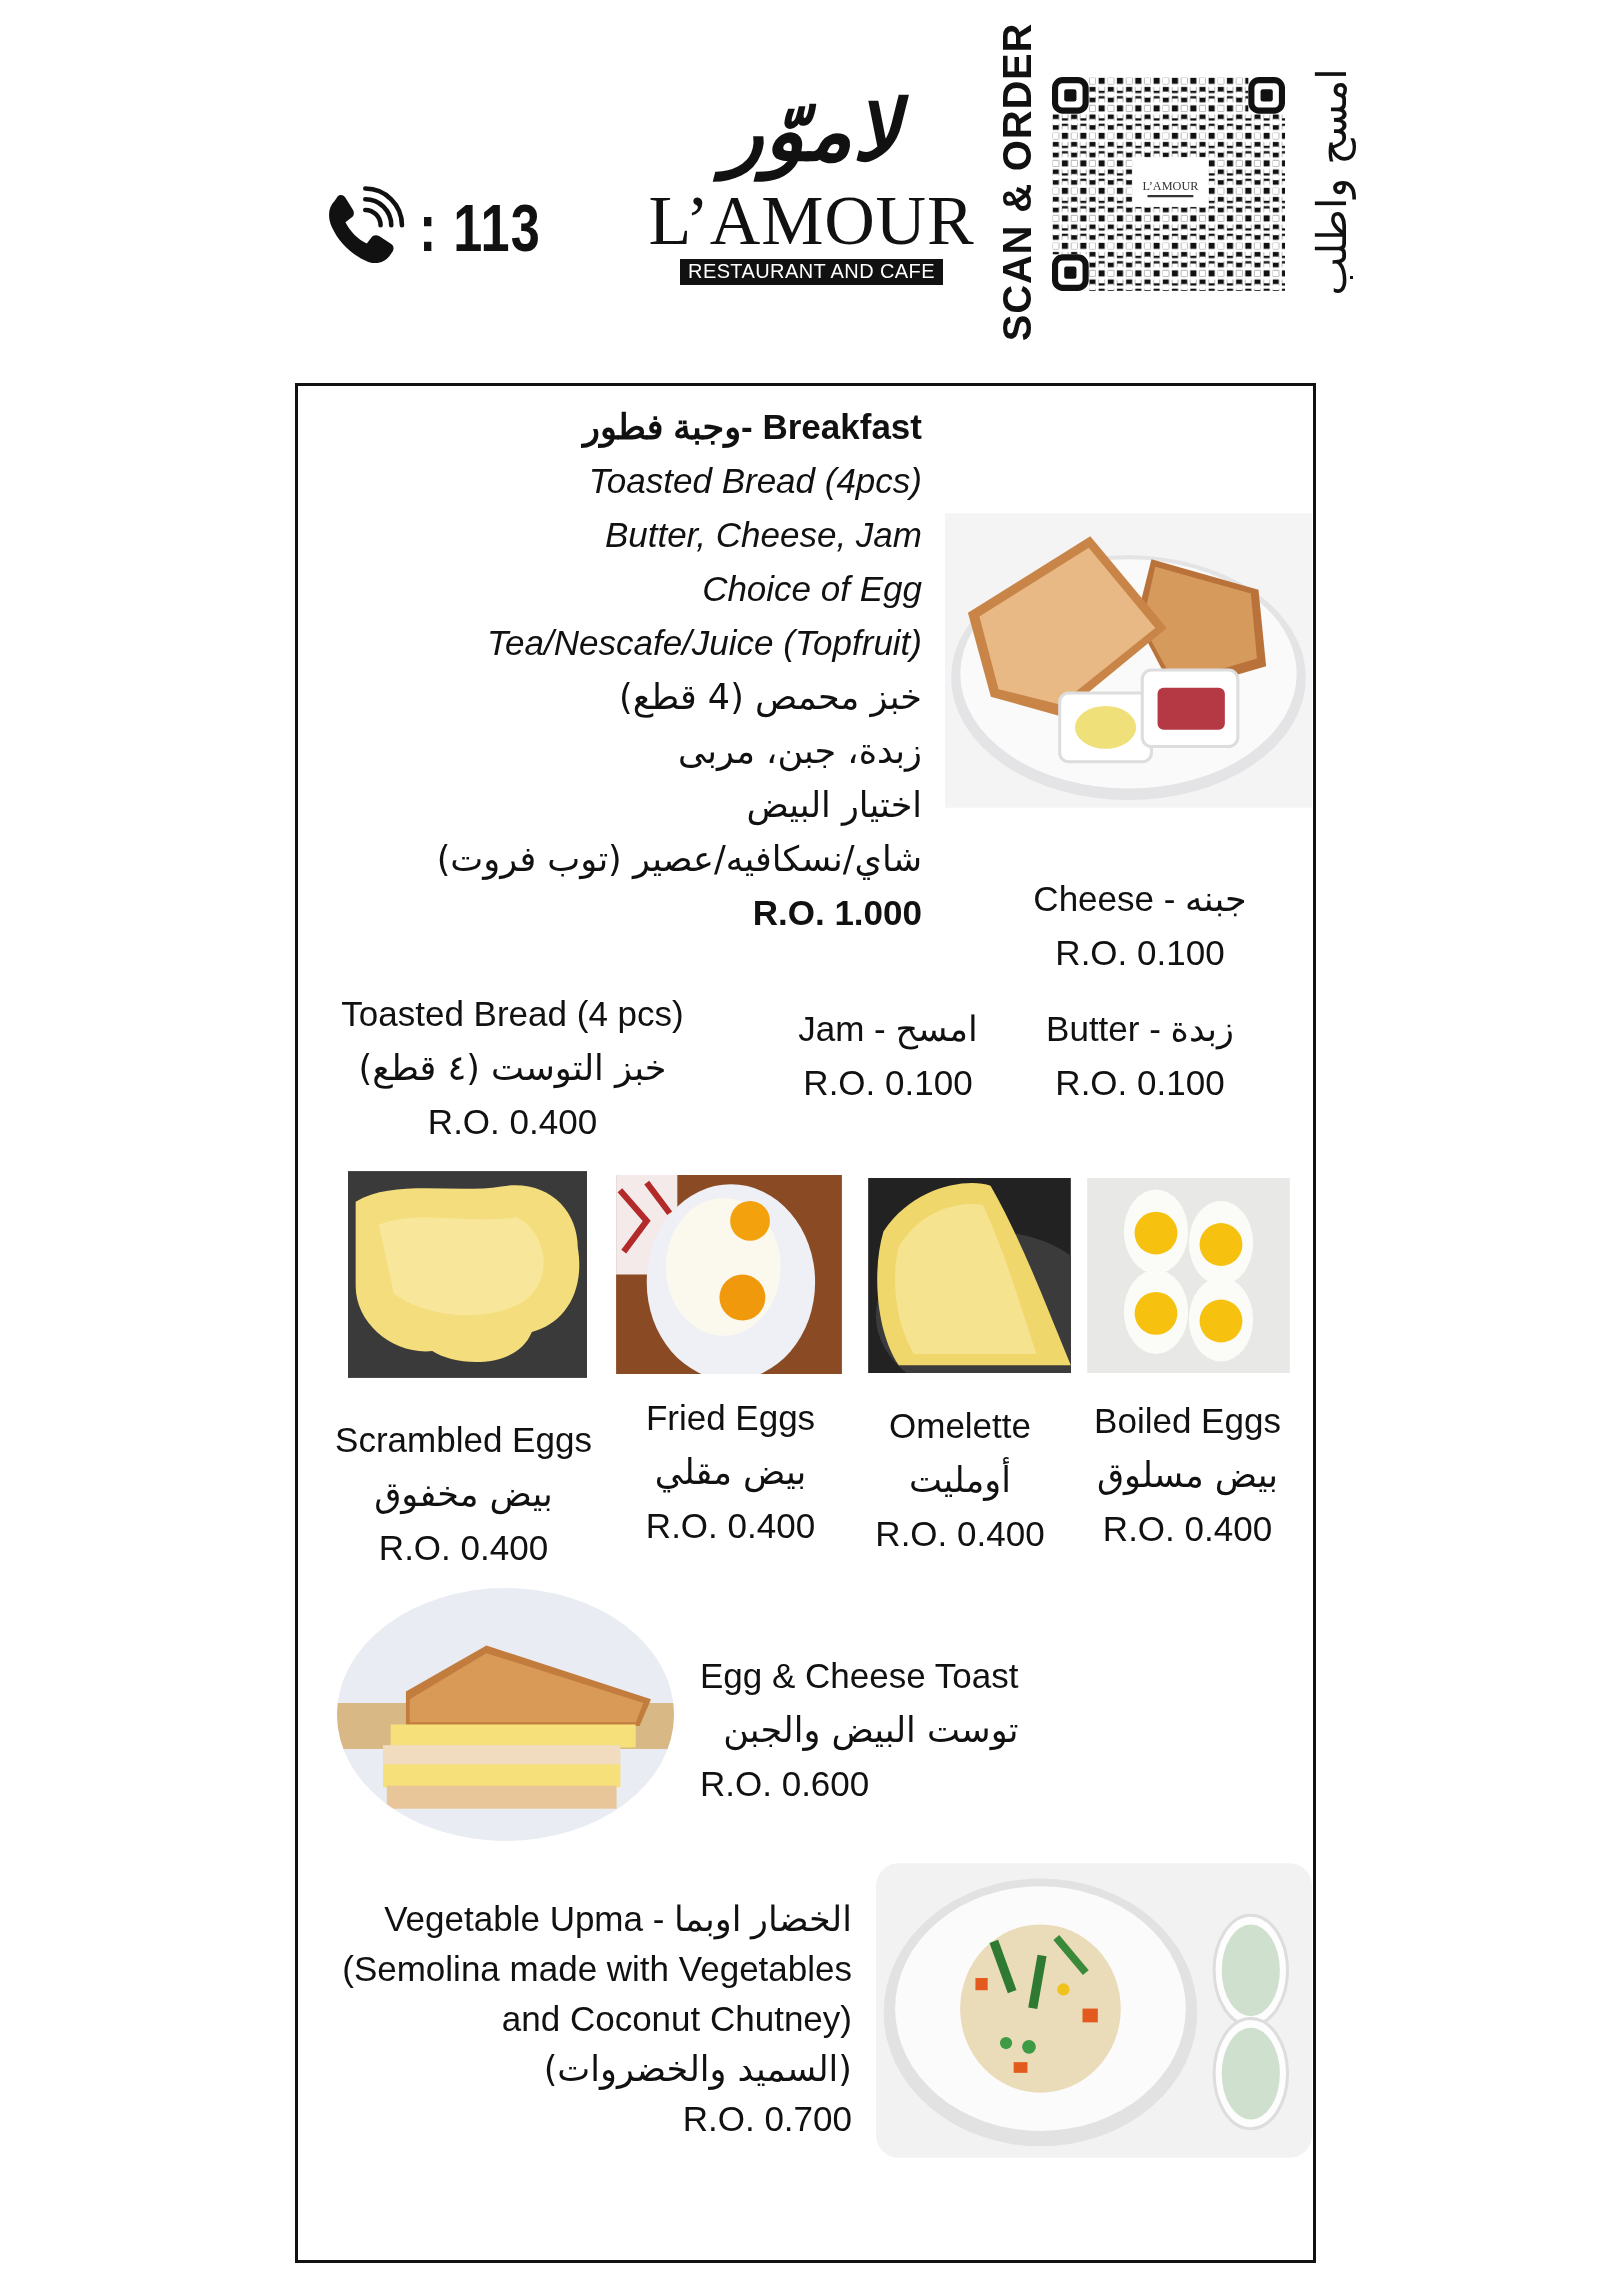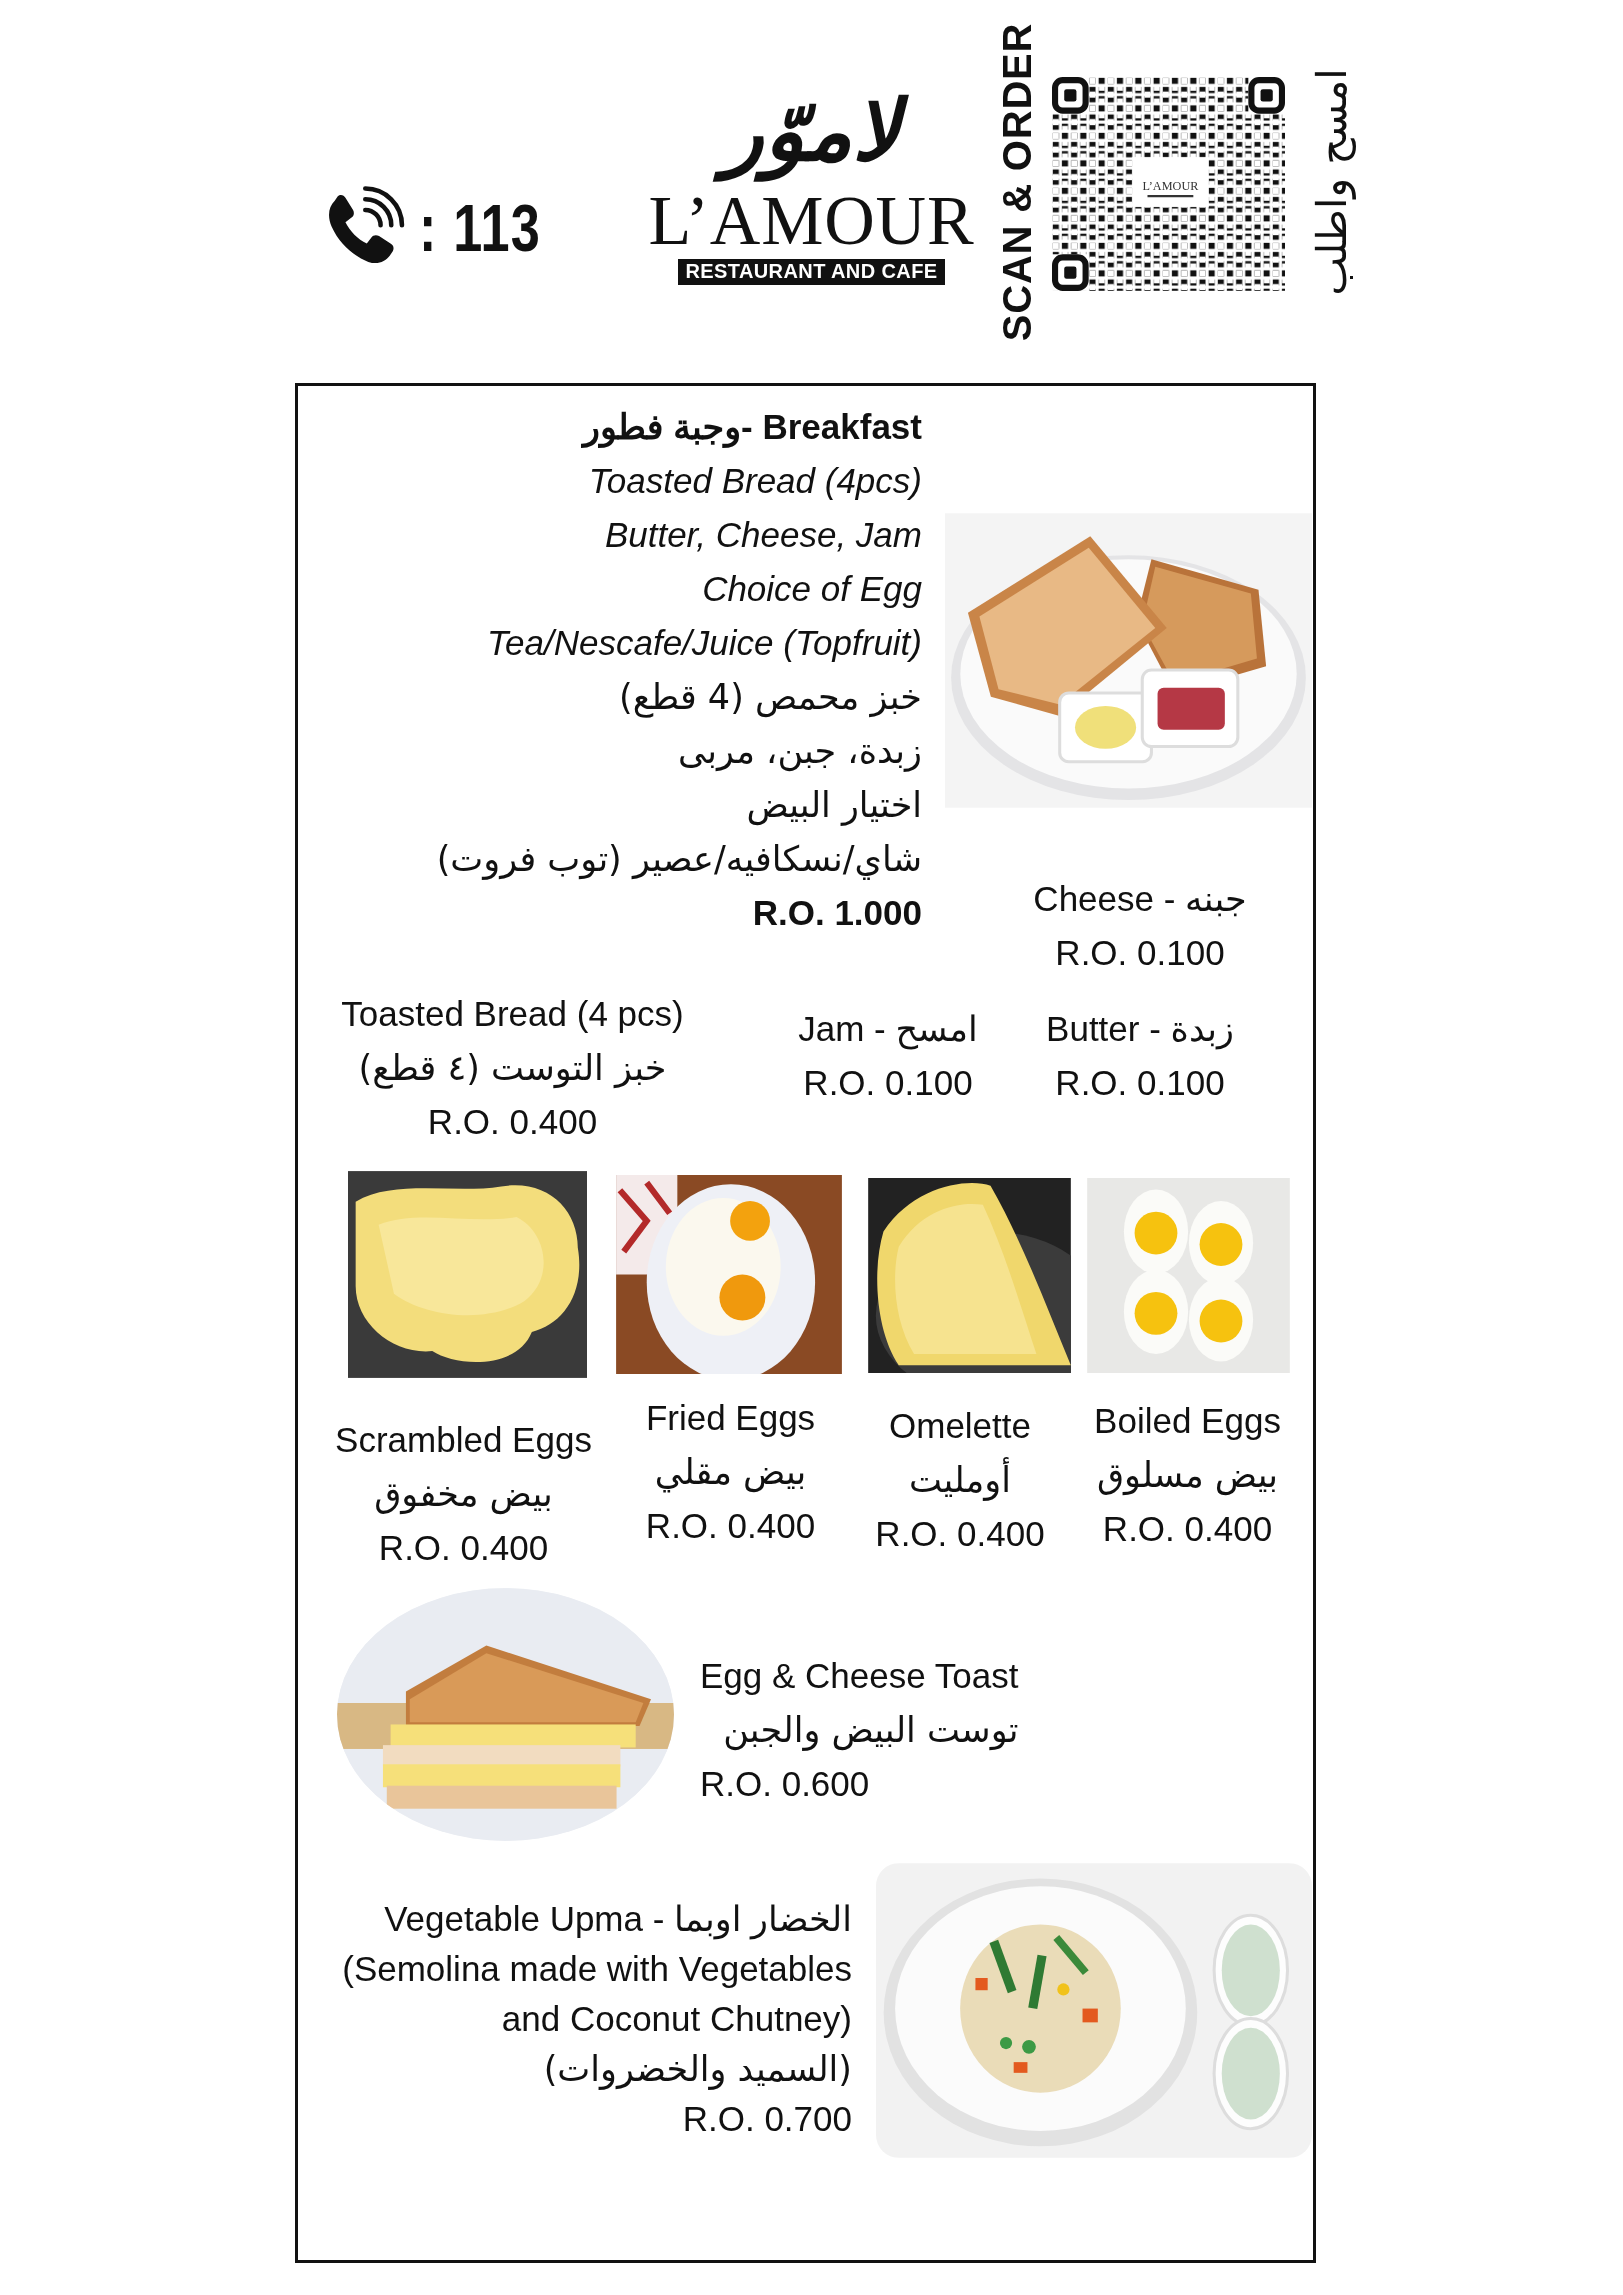--- a/index.html
+++ b/index.html
@@ -9,21 +9,21 @@
 
     
     .phone { left: 321px; top: 184px; display: flex; align-items: center; gap: 13.8px; }
     .phone-text { font-family: "Liberation Sans", sans-serif; font-weight: 700; font-size: 67px;
                   transform: scaleX(0.78); transform-origin: left center; letter-spacing: 1.5px; }
     .logo { left: 643px; top: 73px; width: 337px; height: 230px; text-align: center; }
     .logo-arabic { font-family: "DejaVu Serif", serif; font-size: 84px; line-height: 115px;
                    font-style: italic; font-weight: 700; }
     .logo-name { font-family: "Liberation Serif", serif; font-size: 70px; line-height: 66px; letter-spacing: 0.8px; }
     .logo-sub { display: inline-block; background: #111; color: #fff; font-family: "Liberation Sans", sans-serif;
-                font-weight: 700; font-size: 20px; padding: 1.5px 7.7px; margin-top: 4.6px; letter-spacing: 0.4px; }
+                font-weight: 400; font-size: 20px; padding: 1.5px 7.7px; margin-top: 4.6px; letter-spacing: 0.4px; }
 
     .scan-order { left: 995px; top: 67px; width: 44px; height: 230px; }
     .scan-order span { position: absolute; left: 50%; top: 50%; white-space: nowrap;
                        transform: translate(-50%, -50%) rotate(-90deg);
                        font-family: "Liberation Sans", sans-serif; font-weight: 700; font-size: 40px;
                        letter-spacing: 0.8px; }
     .qr { left: 1052px; top: 77px; width: 233px; height: 214px; }
     .qr-arabic { left: 1301px; top: 67px; width: 61px; height: 230px; }
     .qr-arabic span { position: absolute; left: 50%; top: 50%; white-space: nowrap;
                       transform: translate(-50%, -50%) rotate(-90deg);

